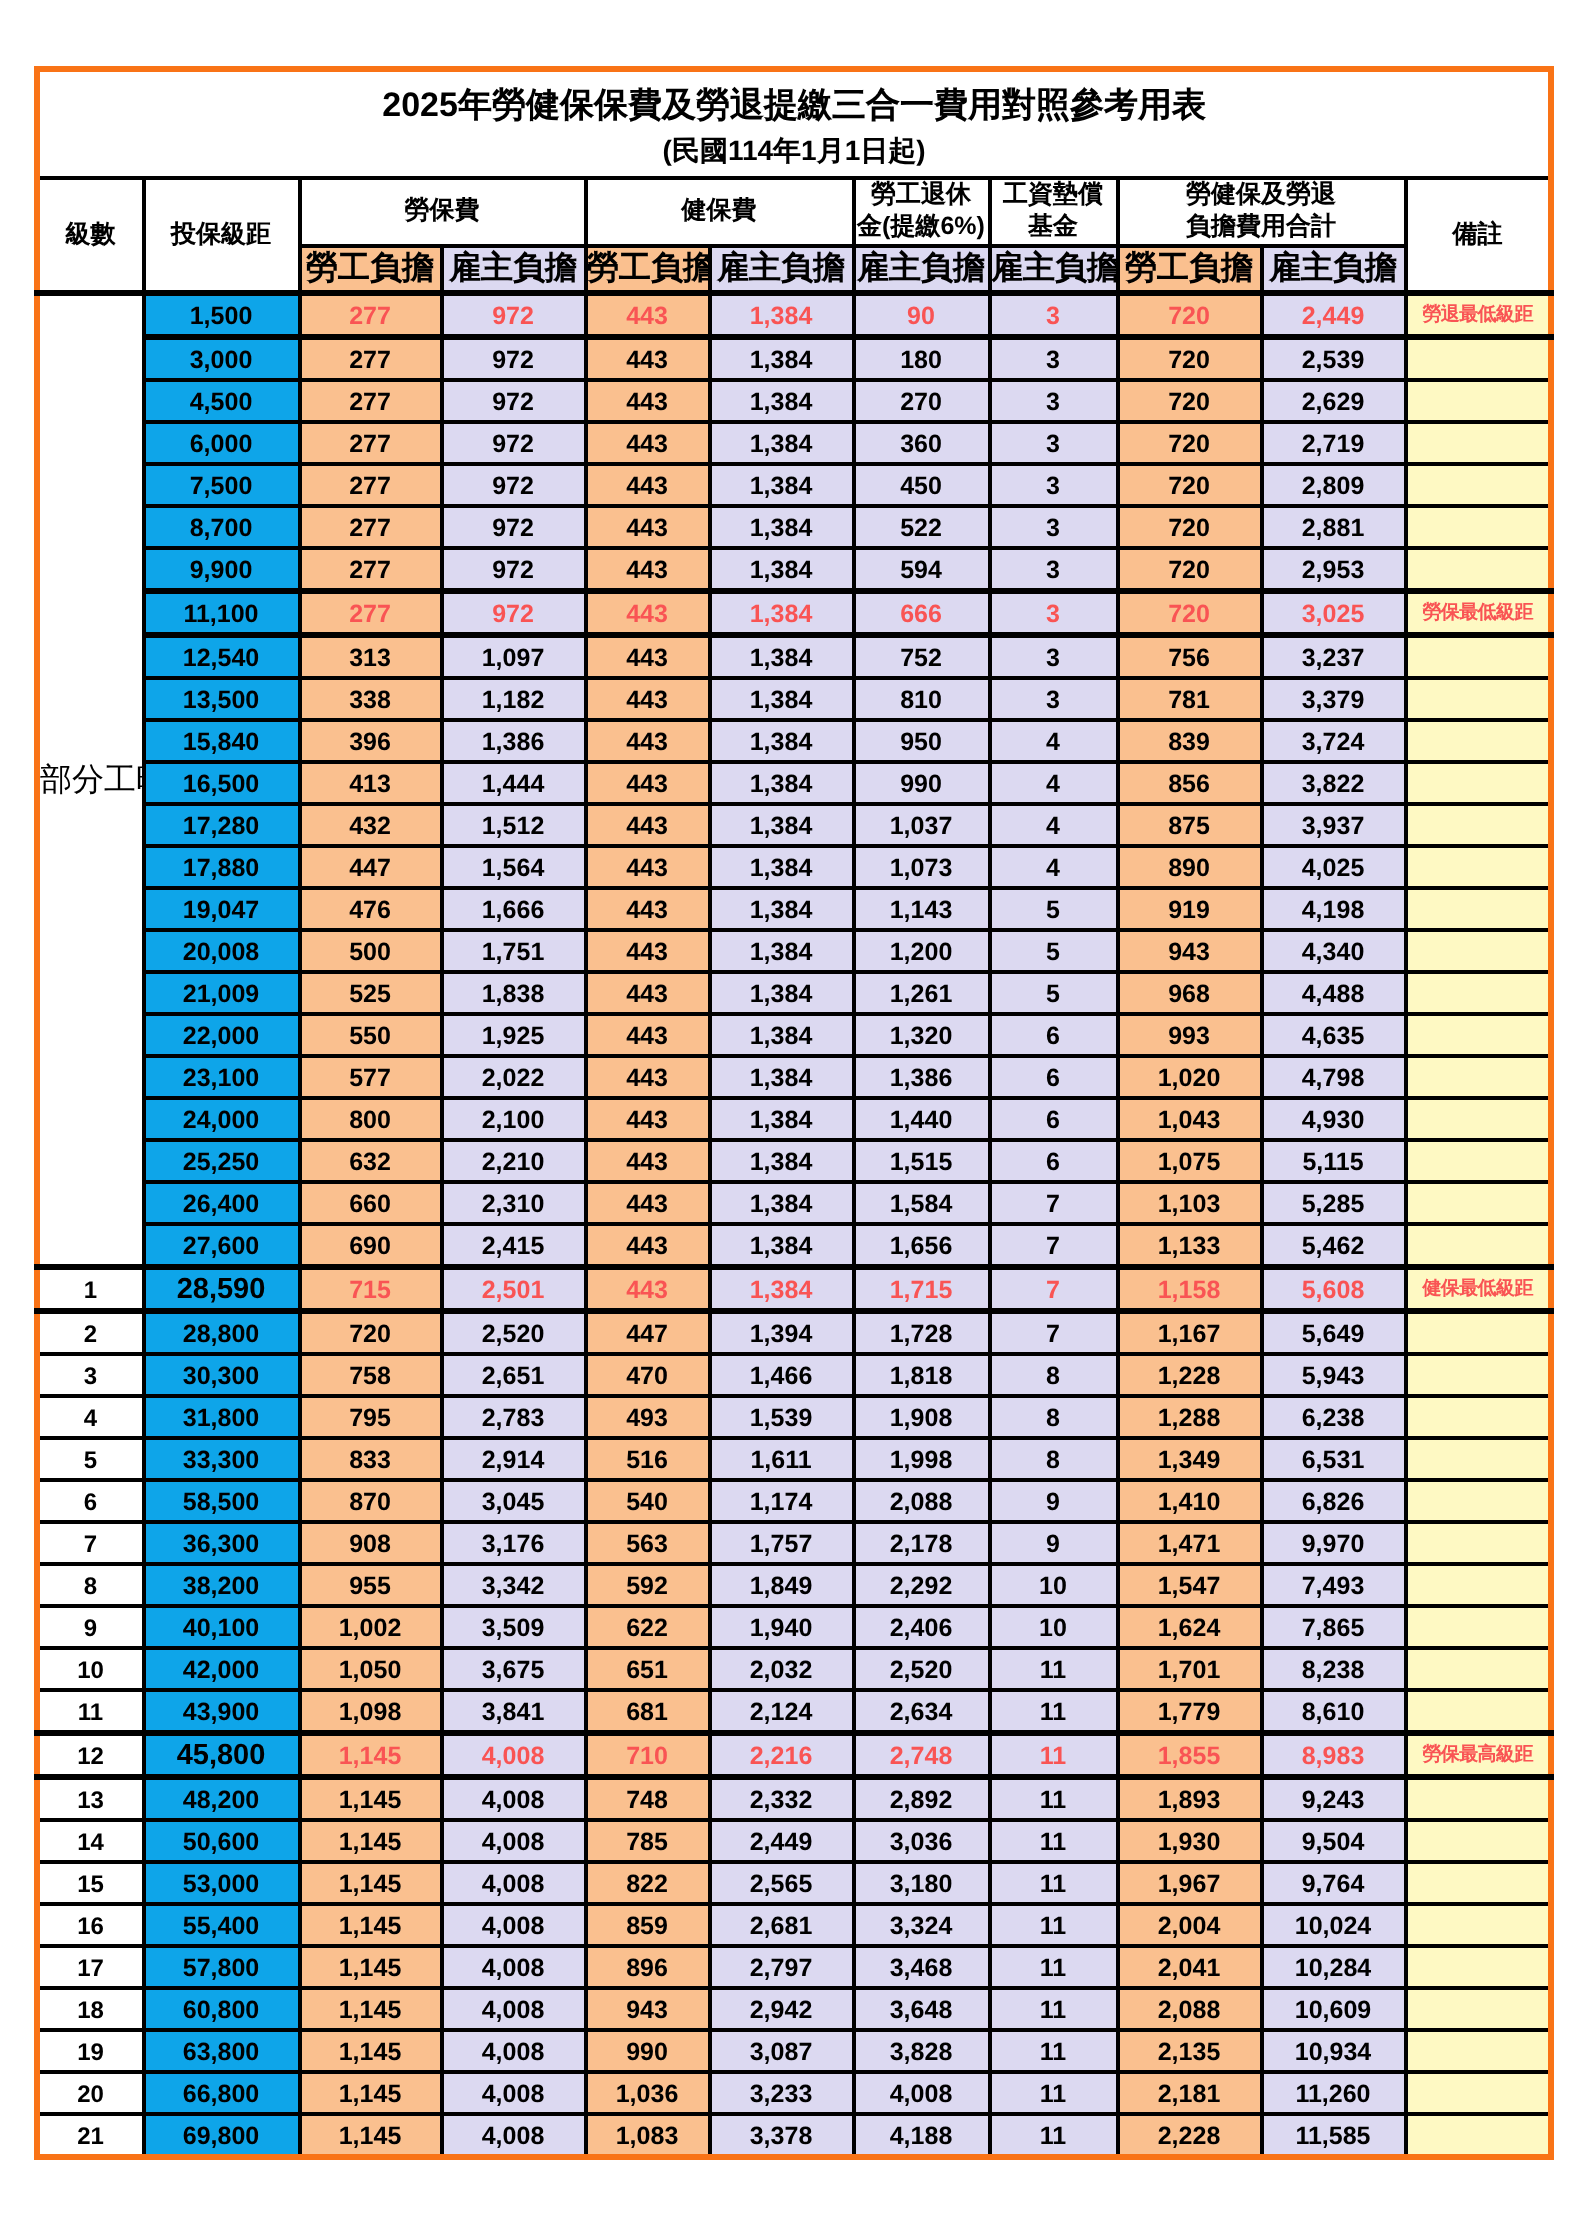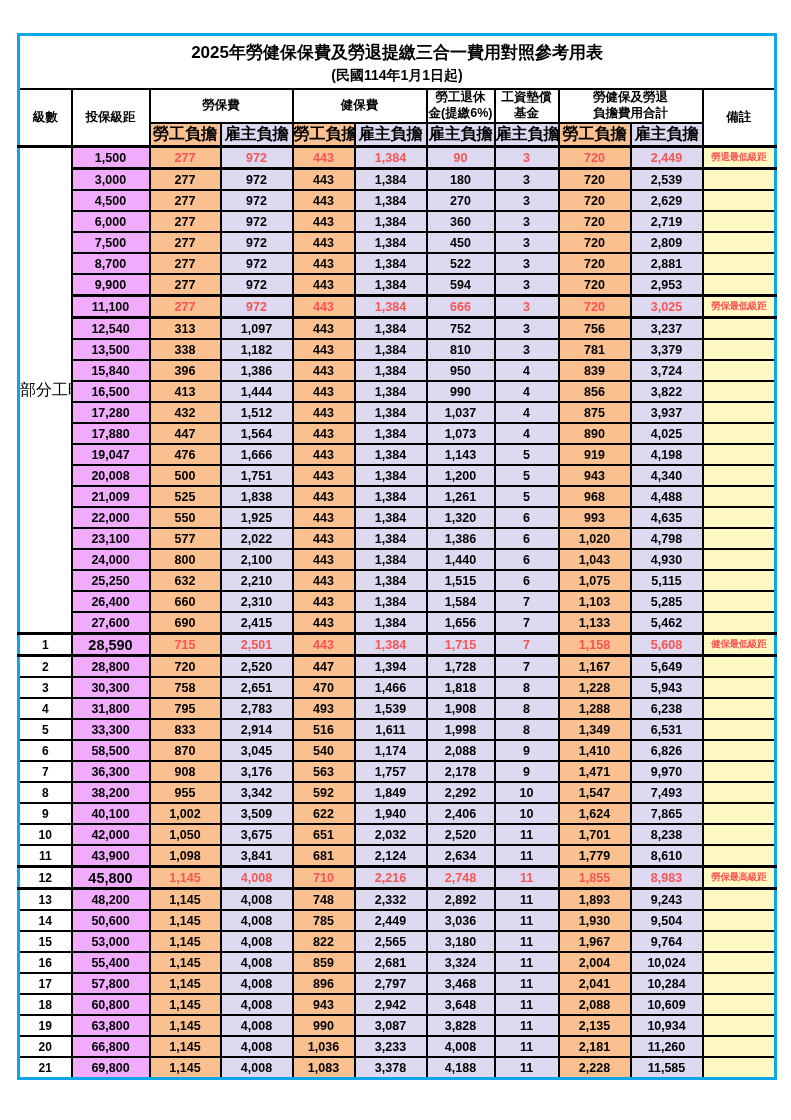--- a/index.html
+++ b/index.html
@@ -4,21 +4,21 @@
 <style>
   html,body{margin:0;padding:0;background:#fff;}
   body{
     width:791px;height:1120px;position:relative;
     font-family:"Liberation Sans","DejaVu Sans",sans-serif;
     color:#000;
   }
   table{
     position:absolute;left:17px;top:33px;width:757px;
     border-collapse:collapse;table-layout:fixed;
-    border:3px solid #0ea5e9;
+    border:3px solid #f97316;
   }
   td,th{
     border:2px solid #000;
     padding:0;margin:0;
     text-align:center;vertical-align:middle;
     overflow:hidden;white-space:nowrap;
   }
   
   .title-cell{height:52px;border-bottom:2px solid #000;}
   .title-line1{font-size:17px;font-weight:bold;line-height:1.55;}
@@ -26,21 +26,21 @@
   
   thead th{font-weight:bold;background:#fff;}
   .h1 th{height:32px;font-size:12.5px;line-height:1.25;}
   .h3 th{height:19px;font-size:16px;}
   th.emp{background:var(--emp-bg);}
   th.er{background:var(--er-bg);}
   
   tbody td{height:19px;font-size:12.5px;font-weight:bold;}
   td.c-level{background:#fff;font-size:12px;}
   td.c-level.part-time{font-weight:normal;font-size:16px;}
-  td.c-bracket{background:#f0abfc;}
+  td.c-bracket{background:#0ea5e9;}
   td.v.emp{background:var(--emp-bg);}
   td.v.er{background:var(--er-bg);}
   td.c-note{background:#fef9c3;font-size:9.5px;font-weight:bold;color:var(--hl);letter-spacing:-0.3px;}
   
   tr.hl td{border-top-width:3px;border-bottom-width:3px;}
   tr.hl td.v{color:var(--hl);}
   tr.em td.c-bracket{font-size:14.5px;margin-left:44px;}
 </style>
 </head>
 <body style="--emp-bg: #FAC08F; --er-bg: #DCD9F1; --hl: #F95454;">

